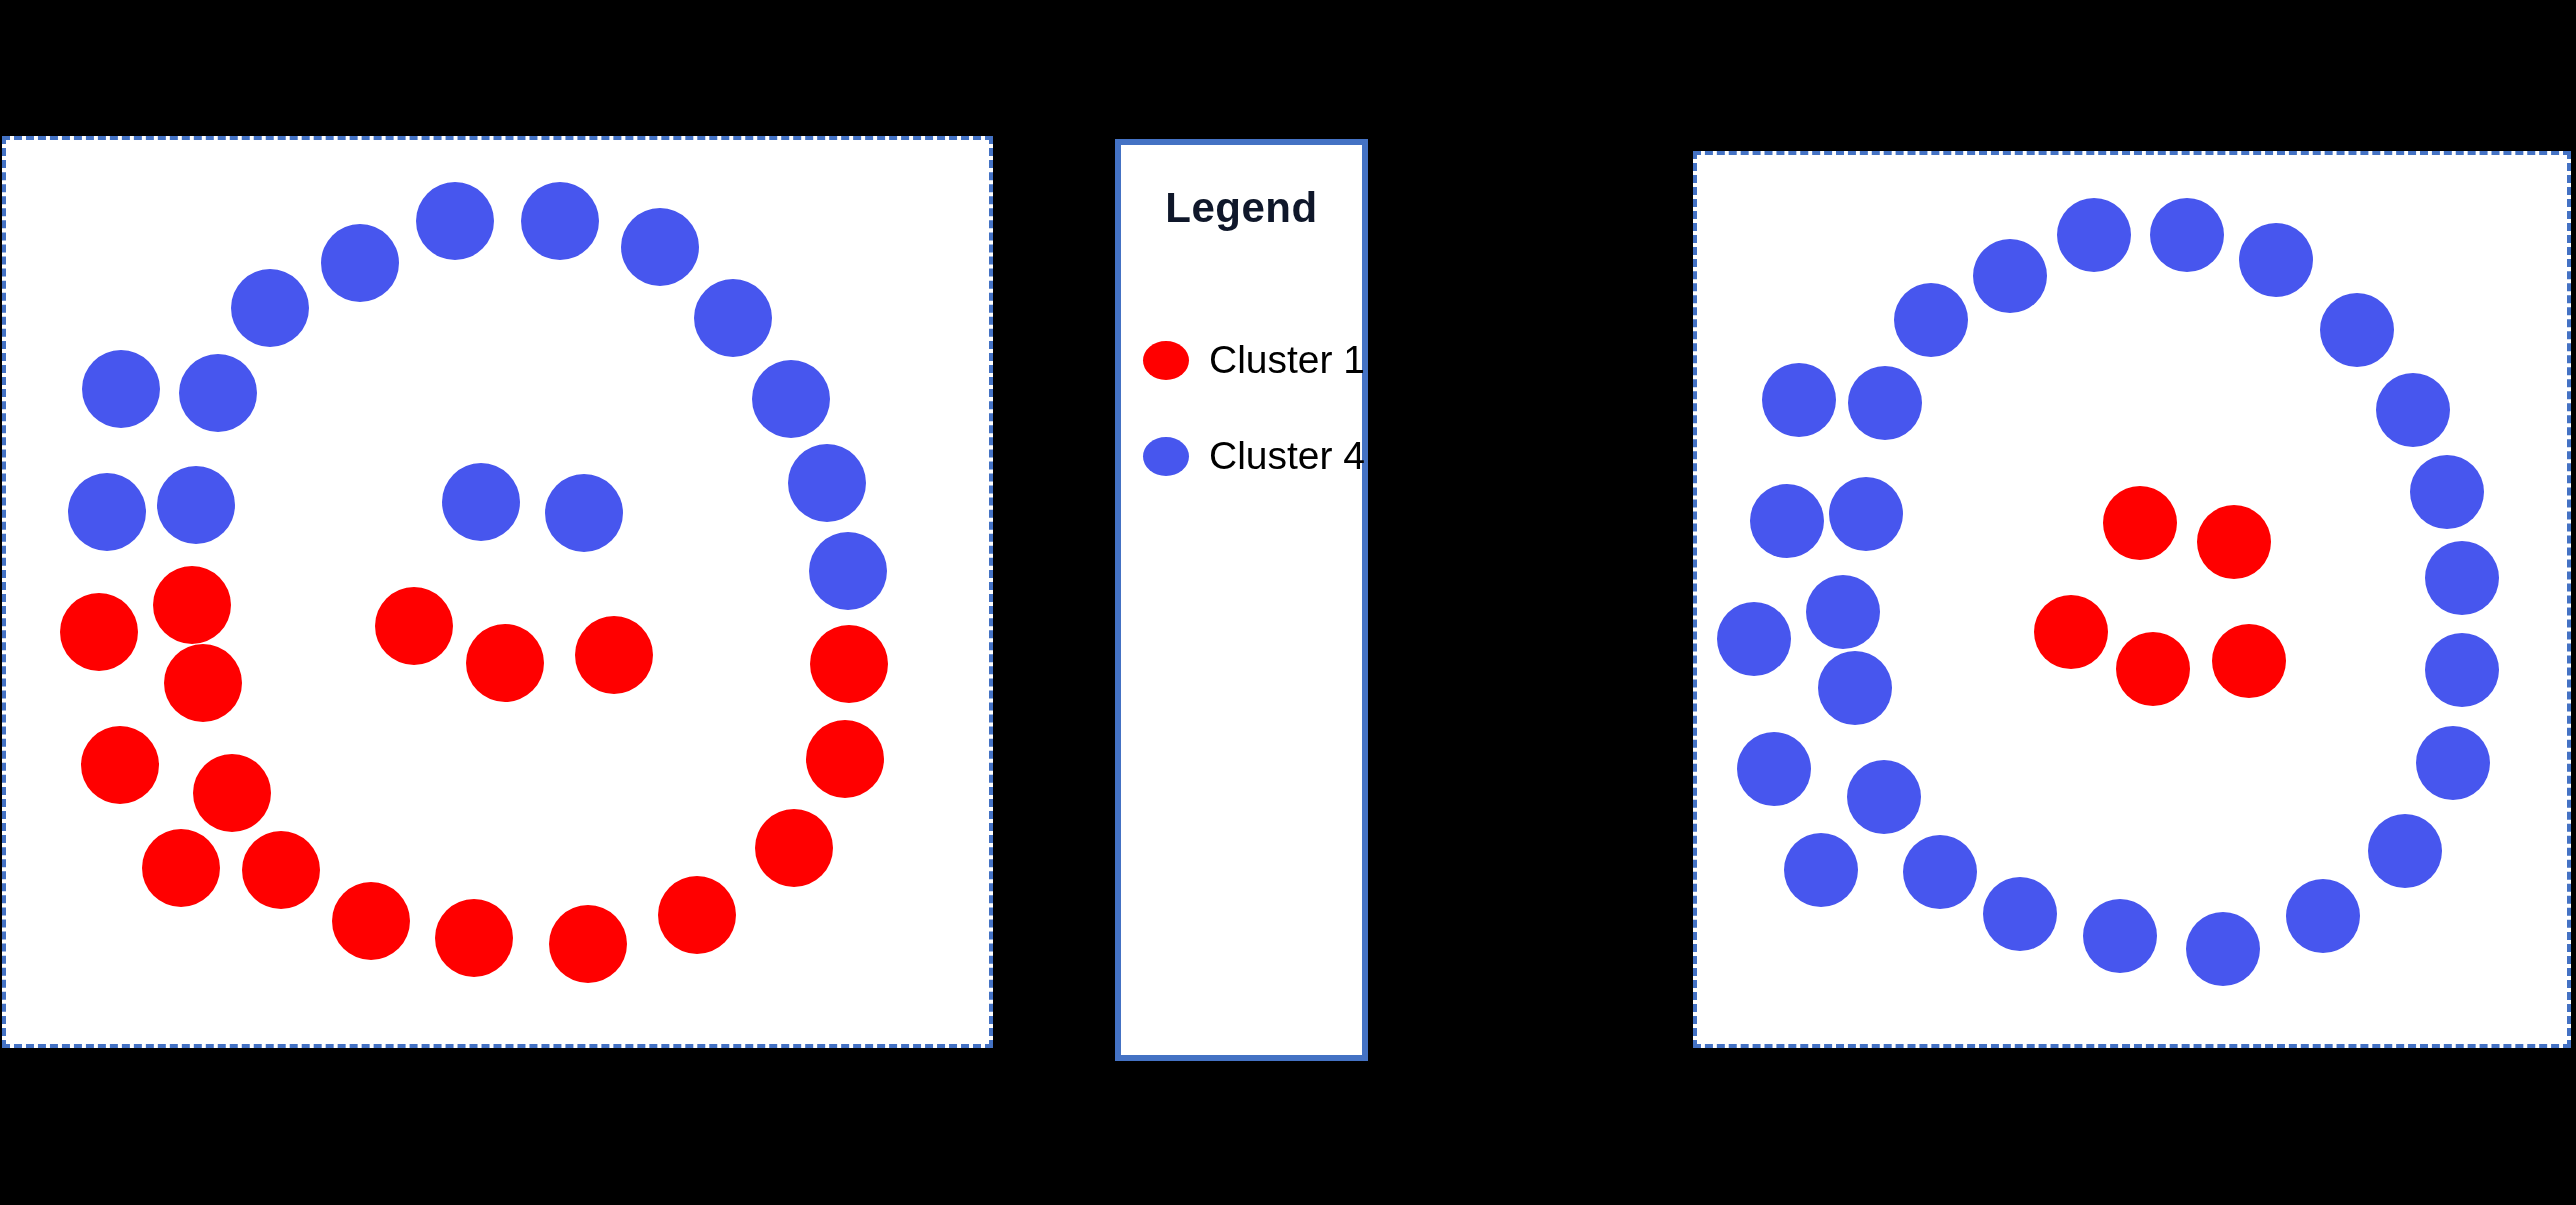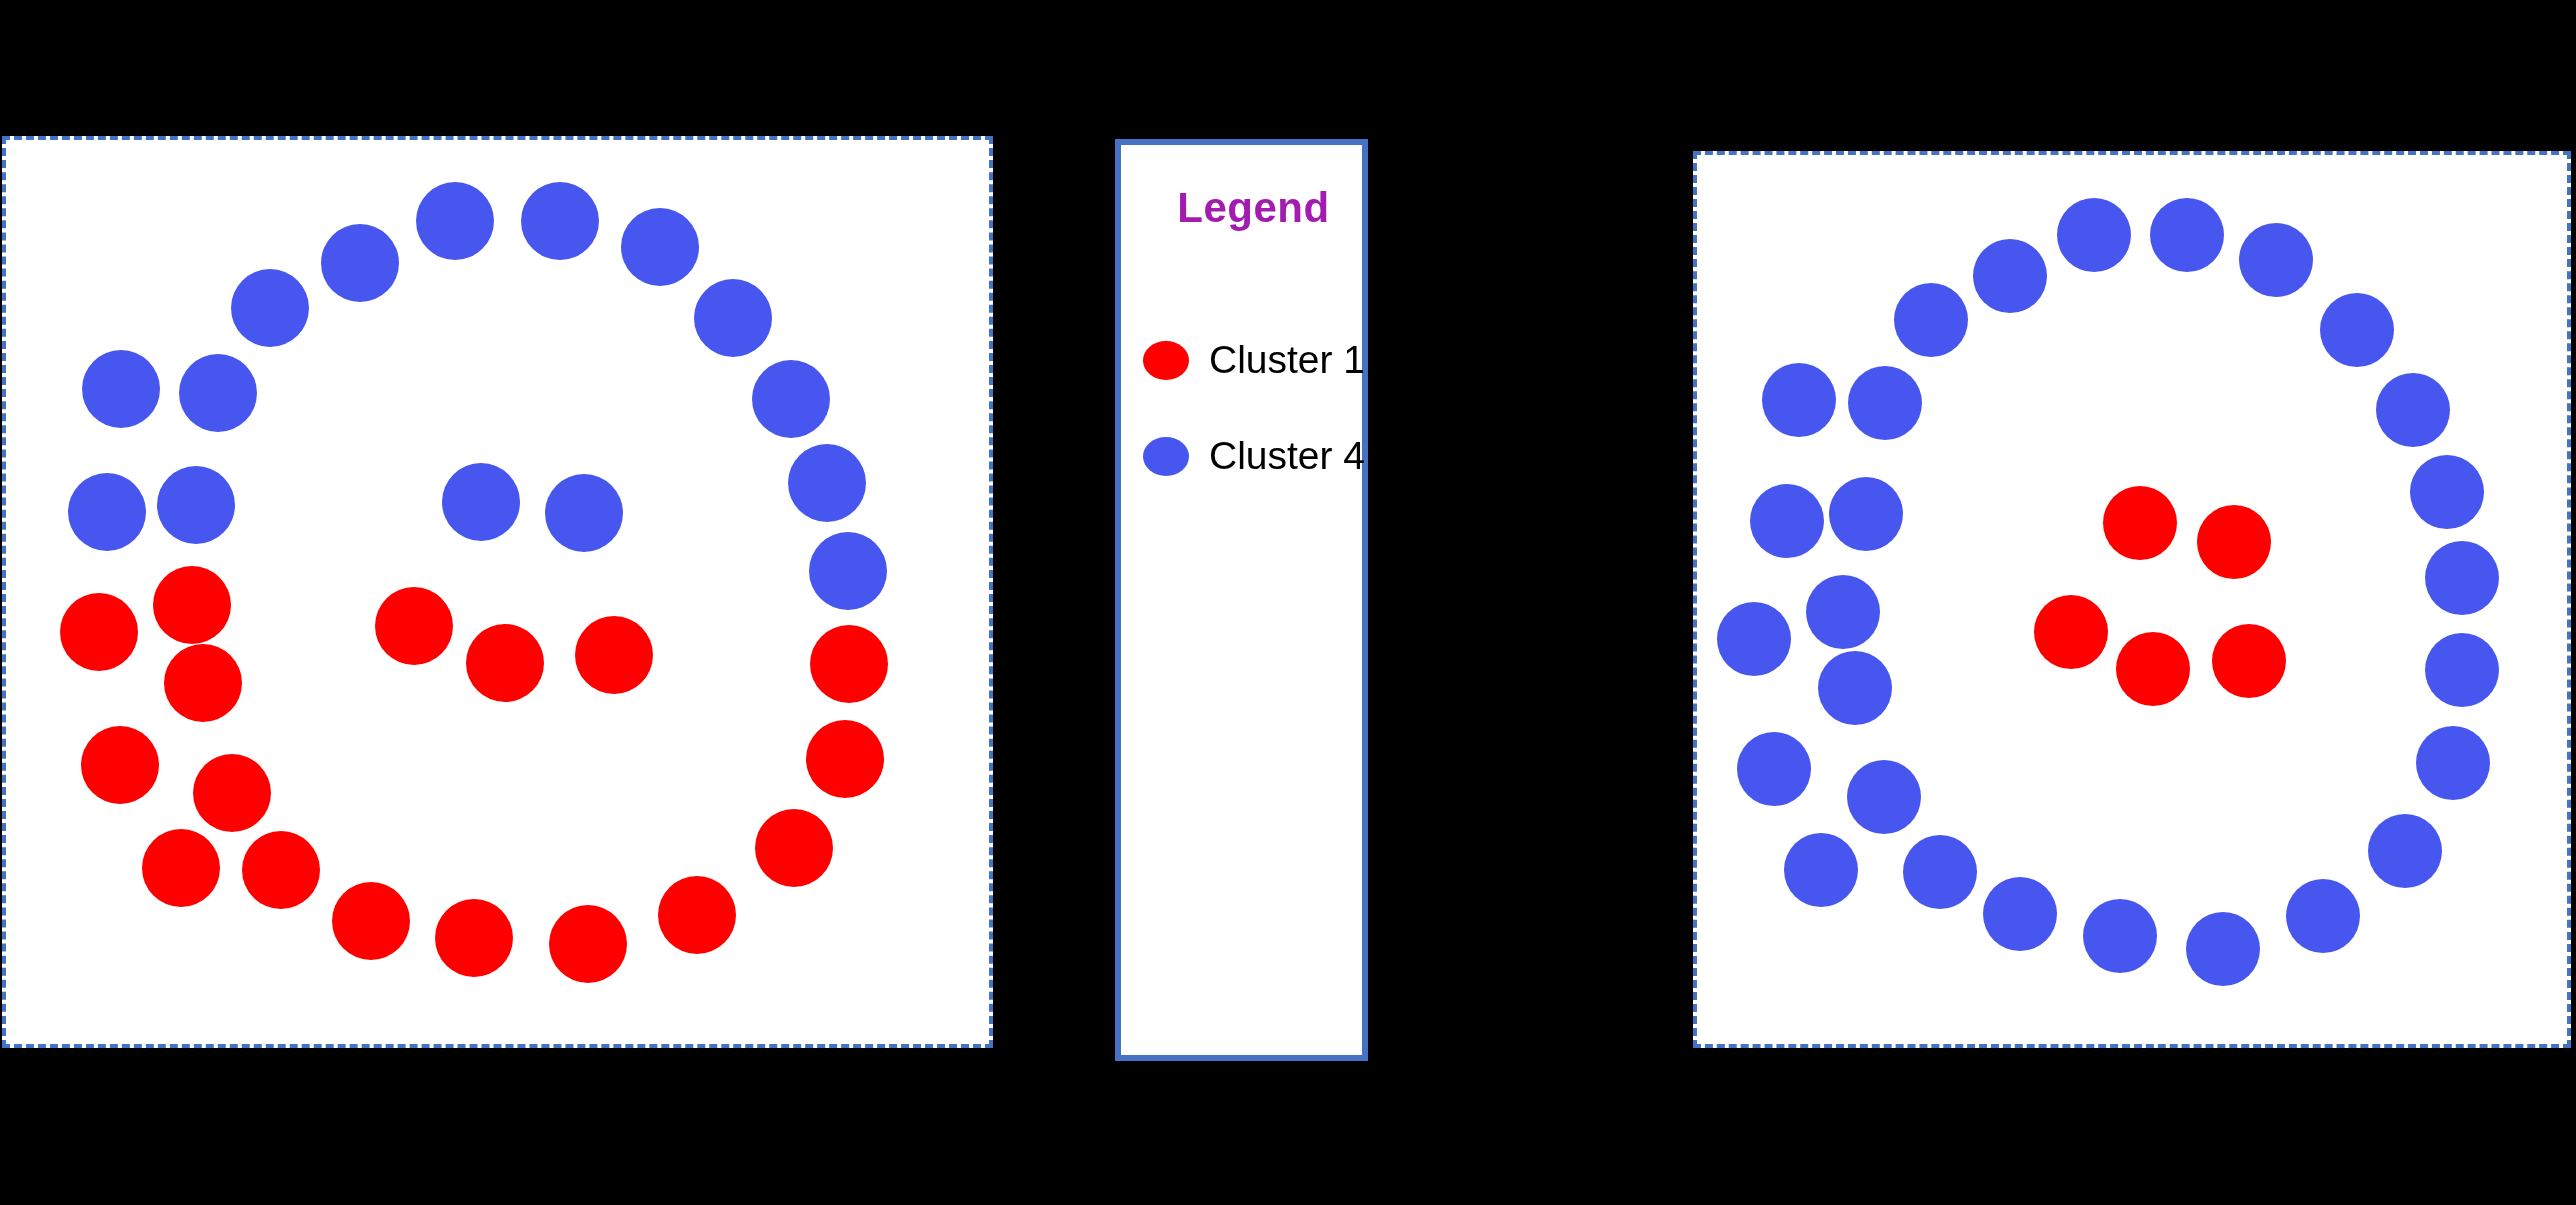--- a/index.html
+++ b/index.html
@@ -65,23 +65,22 @@
   .dot.c2 { background: #4756EE; }
 
   .legend-title {
     position: absolute;
     top: 39px;
     left: 0;
     width: 100%;
     text-align: center;
     font-size: 42px;
     font-weight: bold;
-    color: #a21caf;
+    color: #0f172a;
     letter-spacing: 0.5px;
-    padding-left: 12px;
   }
 
   .legend-row {
     position: absolute;
     left: 22px;
     display: flex;
     align-items: center;
     gap: 20px;
   }
 

